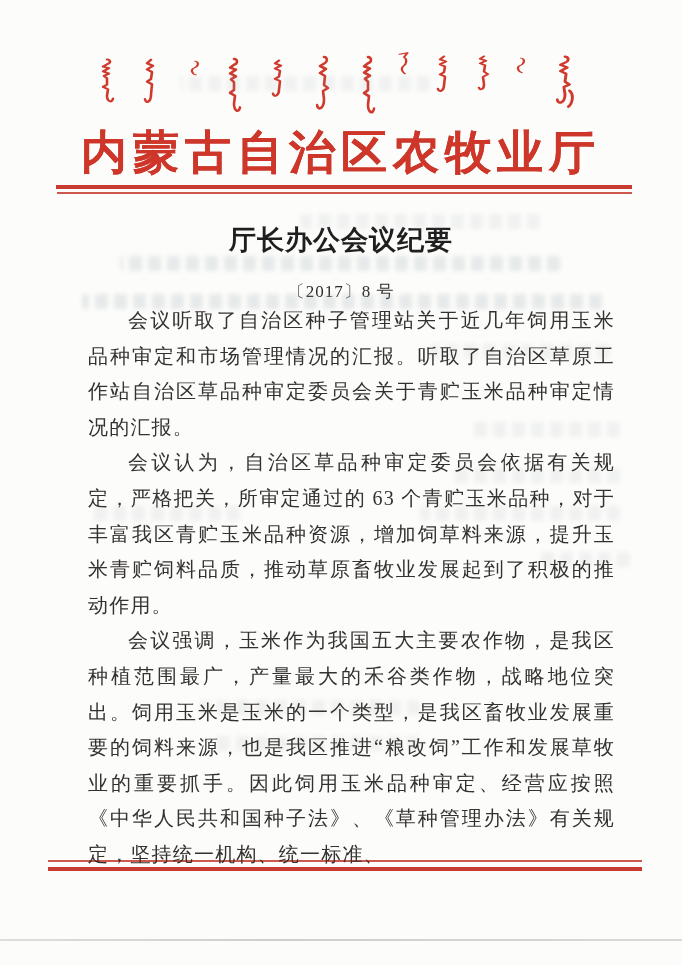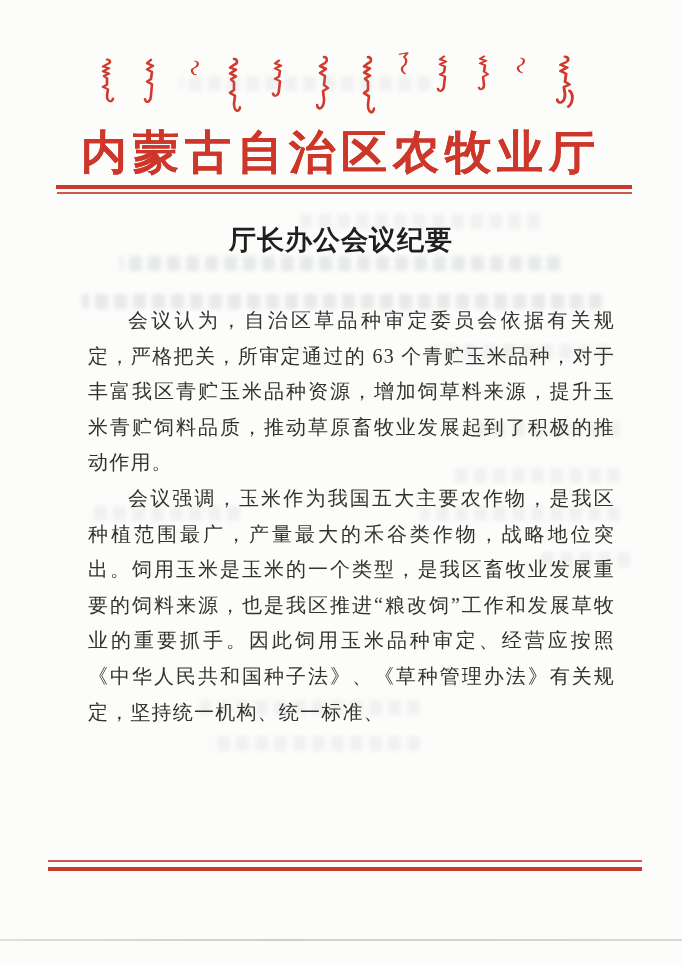--- a/index.html
+++ b/index.html
@@ -160,22 +160,24 @@
         </svg>
     </span>
   </div>
 
   <div class="org-name">内蒙古自治区农牧业厅</div>
 
   <div class="rule rule-top-thick"></div>
   <div class="rule rule-top-thin"></div>
 
   <div class="doc-title">厅长办公会议纪要</div>
+  <div class="doc-number">〔2017〕8 号</div>
 
   <div class="doc-body">
+    <p>会议听取了自治区种子管理站关于近几年饲用玉米品种审定和市场管理情况的汇报。听取了自治区草原工作站自治区草品种审定委员会关于青贮玉米品种审定情况的汇报。</p>
     <p>会议认为，自治区草品种审定委员会依据有关规定，严格把关，所审定通过的 63 个青贮玉米品种，对于丰富我区青贮玉米品种资源，增加饲草料来源，提升玉米青贮饲料品质，推动草原畜牧业发展起到了积极的推动作用。</p>
     <p>会议强调，玉米作为我国五大主要农作物，是我区种植范围最广，产量最大的禾谷类作物，战略地位突出。饲用玉米是玉米的一个类型，是我区畜牧业发展重要的饲料来源，也是我区推进“粮改饲”工作和发展草牧业的重要抓手。因此饲用玉米品种审定、经营应按照《中华人民共和国种子法》、《草种管理办法》有关规定，坚持统一机构、统一标准、</p>
   </div>
 
   <div class="rule rule-bot-thin"></div>
   <div class="rule rule-bot-thick"></div>
 
   <div class="smudge light" style="left:180px;top:76px;width:250px;"></div>
   <div class="smudge light" style="left:300px;top:214px;width:240px;"></div>
   <div class="smudge" style="left:120px;top:256px;width:440px;"></div>

